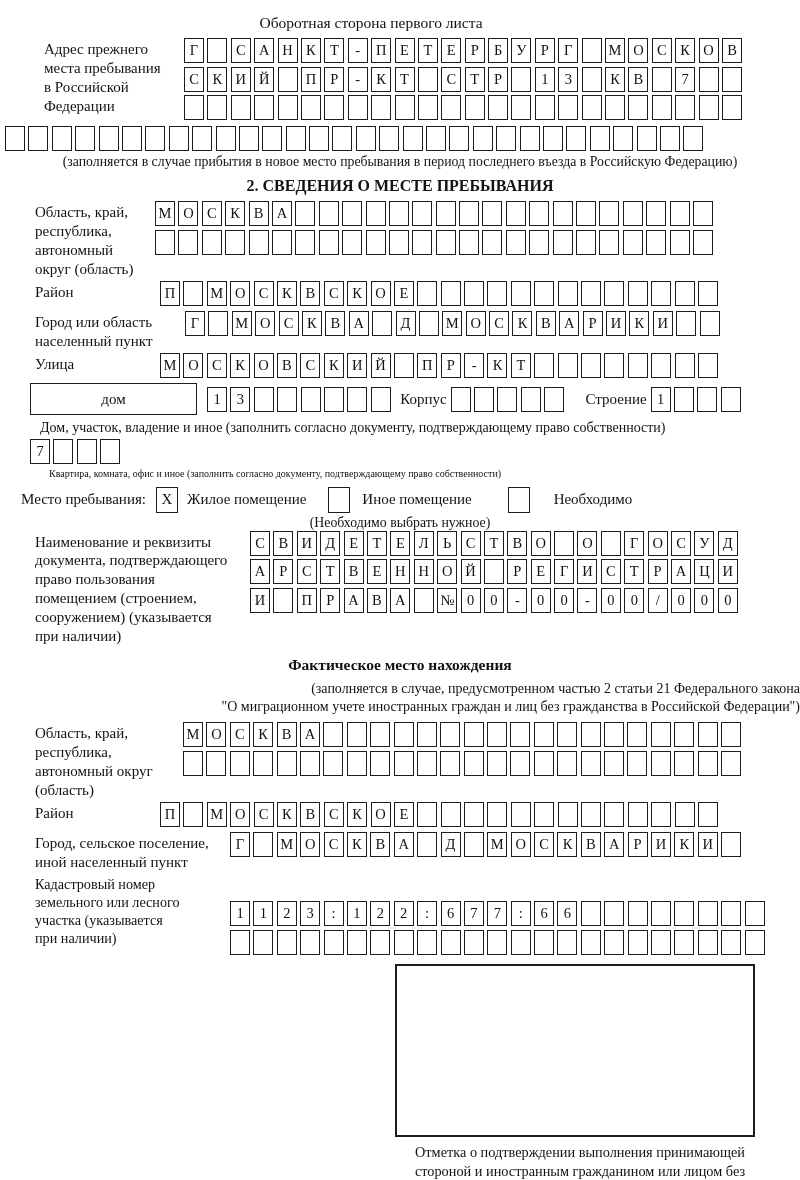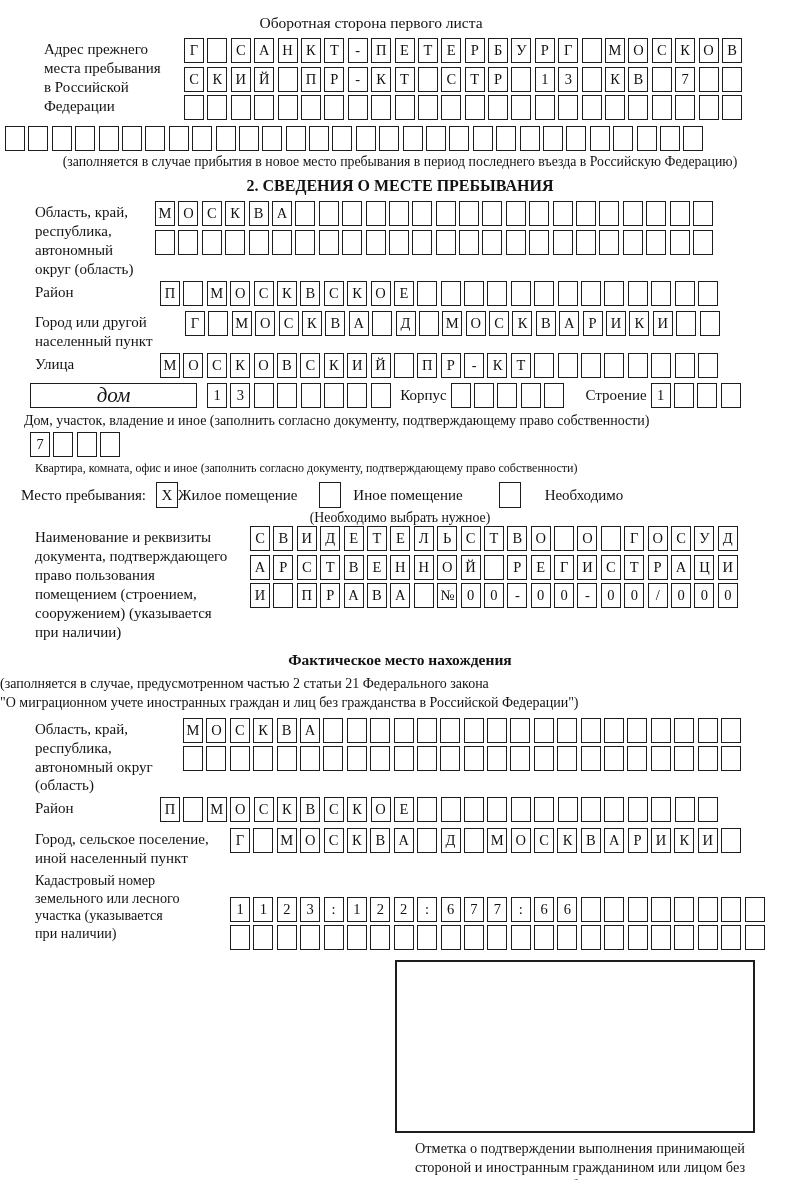--- a/index.html
+++ b/index.html
@@ -19,26 +19,26 @@
   .lbl{font-size:15px;line-height:1.26;white-space:pre-line;padding-top:2px;
        flex:0 0 auto;}
   .w140{width:140px;} .w120{width:120px;} .w150{width:150px;}
   .w215{width:215px;} .w195{width:195px;} .w160{width:160px;font-size:14.2px;}
   .rows{flex:0 0 auto;}
 
   .overflow-row{padding-left:5px;margin-top:2px;}
   .center-note{text-align:center;font-size:13.8px;margin:3px 10px 0 10px;}
   .sec-title{text-align:center;font-weight:bold;font-size:16px;margin:7px 0 6px 0;}
   .sub-title{text-align:center;font-weight:bold;font-size:15.5px;margin:10px 0 6px 0;}
-  .fact-note{text-align:left;font-size:14px;line-height:1.3;white-space:pre-line;margin-bottom:6px;}
+  .fact-note{text-align:right;font-size:14px;line-height:1.3;white-space:pre-line;margin-bottom:6px;}
 
   
   .hrow{display:flex;align-items:center;padding-left:30px;margin:2px 0 2px 0;}
-  .wide-box{box-sizing:border-box;border:1.7px solid #1d1d1d;height:25px;
-            display:flex;align-items:center;justify-content:center;font-size:21px;background:#fff;font-style:italic;}
+  .wide-box{box-sizing:border-box;border:1.7px solid #1d1d1d;height:32px;
+            display:flex;align-items:center;justify-content:center;font-size:15px;background:#fff;}
   .dom-box{width:167px;margin-right:10px;}
   .kv-box{width:200px;margin-right:9px;}
   .inline-lbl{font-size:15px;margin:0 4px 0 6px;}
 
   
   .stay-row{display:flex;align-items:center;padding-left:21px;margin:6px 0 2px 0;font-size:15px;}
   .mark{box-sizing:border-box;width:22px;height:26px;border:1.7px solid #1d1d1d;
         display:flex;align-items:center;justify-content:center;font-size:15px;flex:0 0 auto;}
   .small-note{text-align:center;font-size:13.8px;margin:2px 0 0 0;} .mt6{margin-top:6px;padding-left:44px;}
   .ml5{margin-left:5px;} .ml28{margin-left:28px;}
@@ -263,21 +263,21 @@
         <span class="cb"></span>
         <span class="cb"></span>
         <span class="cb"></span>
         <span class="cb"></span>
         <span class="cb"></span>
         <span class="cb"></span>
       </div>
   </div>
 
   <div class="field">
-    <div class="lbl w150">Город или другой
+    <div class="lbl w150">Город или область
 населенный пункт</div>
     <div class="boxrow">
         <span class="cb">Г</span>
         <span class="cb"></span>
         <span class="cb">М</span>
         <span class="cb">О</span>
         <span class="cb">С</span>
         <span class="cb">К</span>
         <span class="cb">В</span>
         <span class="cb">А</span>
@@ -350,36 +350,36 @@
         <span class="cb"></span>
       </div>
     <div class="inline-lbl" style="margin-left:18px">Строение</div>
     <div class="boxrow" style="margin-bottom:0">
         <span class="cb">1</span>
         <span class="cb"></span>
         <span class="cb"></span>
         <span class="cb"></span>
       </div>
   </div>
-  <div class="lbl" style="padding-left:24px;font-size:14px;">Дом, участок, владение и иное (заполнить согласно документу, подтверждающему право собственности)</div>
+  <div class="lbl" style="padding-left:24px;font-size:14px;margin-left:16px;">Дом, участок, владение и иное (заполнить согласно документу, подтверждающему право собственности)</div>
 
   <div class="hrow">
     <div class="boxrow" style="margin-bottom:0">
         <span class="cb">7</span>
         <span class="cb"></span>
         <span class="cb"></span>
         <span class="cb"></span>
       </div>
   </div>
-  <div class="lbl" style="padding-left:35px;font-size:12px;">Квартира, комната, офис и иное (заполнить согласно документу, подтверждающему право собственности)</div>
+  <div class="lbl" style="padding-left:49px;font-size:10px;">Квартира, комната, офис и иное (заполнить согласно документу, подтверждающему право собственности)</div>
 
   <div class="stay-row">
     <span>Место пребывания:</span>
     <span class="mark" style="margin-left:10px">X</span>
-    <span style="">Жилое помещение</span>
+    <span style="margin-left:9px">Жилое помещение</span>
     <span class="mark" style="margin-left:22px"></span>
     <span style="margin-left:12px">Иное помещение</span>
     <span class="mark" style="margin-left:36px"></span>
     <span style="margin-left:24px">Необходимо</span>
   </div>
   <div class="small-note">(Необходимо выбрать нужное)</div>
 
   <div class="field">
     <div class="lbl w215">Наименование и реквизиты
 документа, подтверждающего

